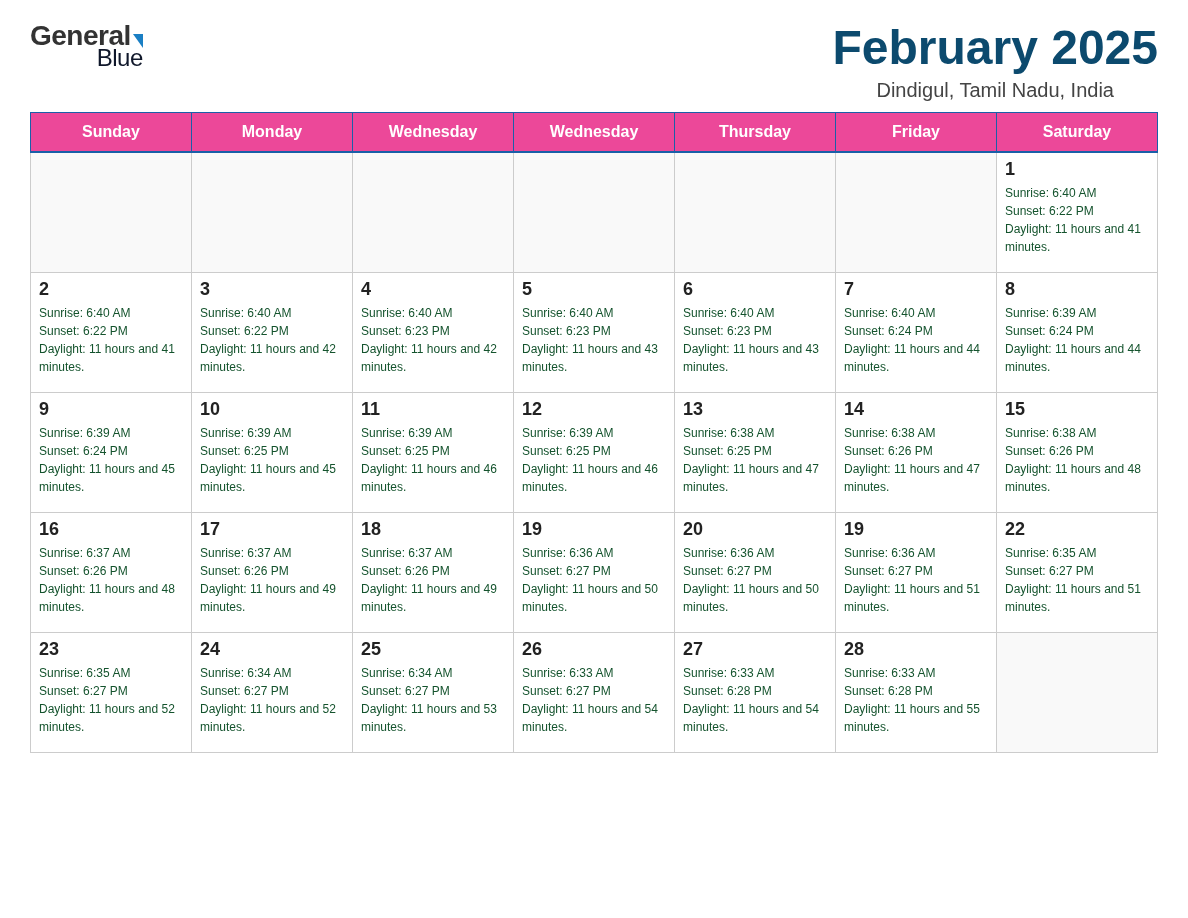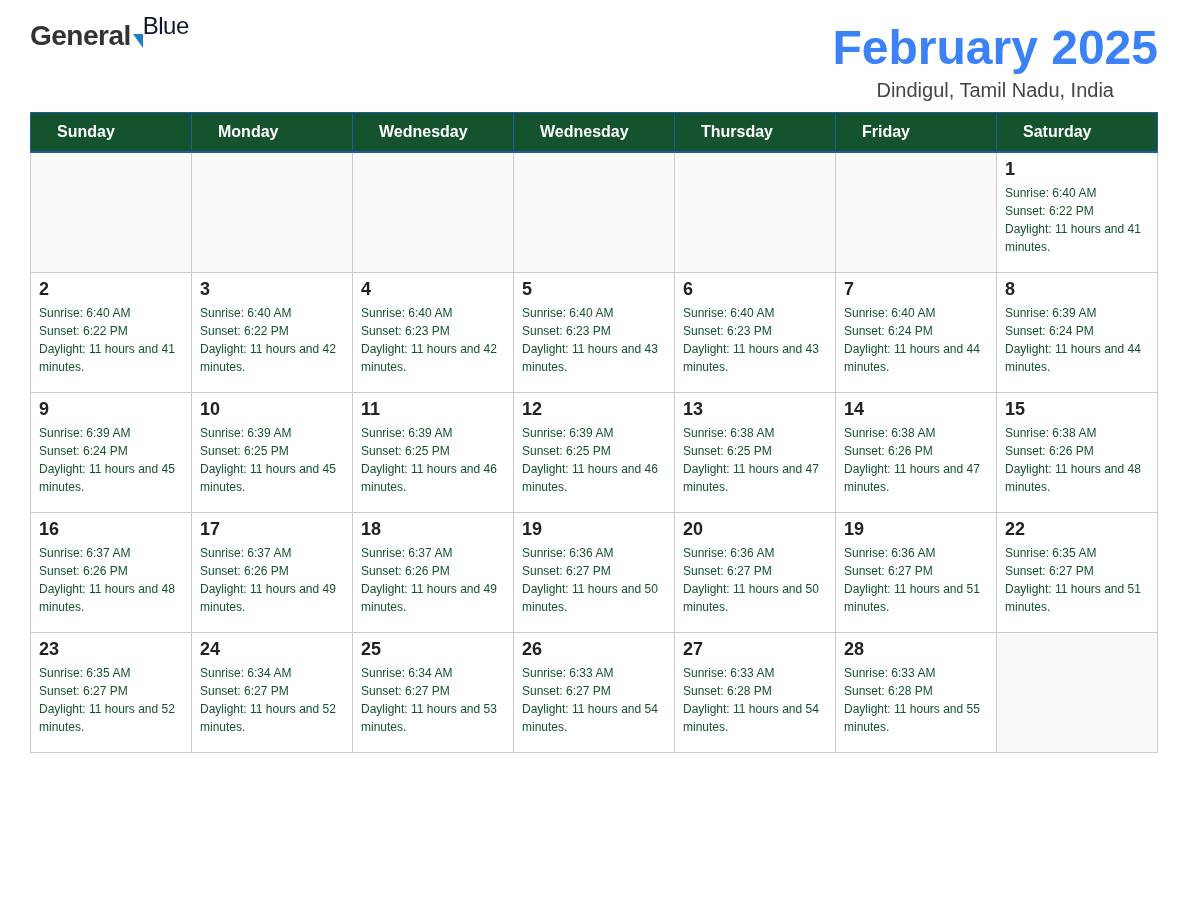--- a/index.html
+++ b/index.html
@@ -11,22 +11,22 @@
       padding: 20px 30px;
     }
     .header {
       display: flex;
       justify-content: space-between;
       align-items: flex-start;
       margin-bottom: 10px;
     }
     .logo {
       display: flex;
-      flex-direction: row;
-      align-items: flex-start;
+      flex-direction: column;
+      align-items: flex-end;
     }
     .logo-general {
       font-size: 28px;
       font-weight: bold;
       color: #333;
       letter-spacing: -0.5px;
     }
     .logo-blue {
       font-size: 24px;
       font-weight: normal;
@@ -42,40 +42,40 @@
       border-top: 14px solid #1a7fc4;
       margin-left: 2px;
       vertical-align: middle;
     }
     .title-area {
       text-align: right;
     }
     .month-title {
       font-size: 48px;
       font-weight: bold;
-      color: #3b82f6;
+      color: #0c4a6e;
     }
     .location {
       font-size: 20px;
       color: #444;
       margin-top: 4px;
       text-align: center;
     }
     .calendar {
       width: 100%;
       border-collapse: collapse;
       margin-top: 10px;
     }
     .calendar th {
-      background-color: #14532d;
+      background-color: #ec4899;
       color: #fff;
       font-size: 16px;
       font-weight: bold;
       padding: 10px 26px;
-      text-align: left;
+      text-align: center;
       border: 1px solid #1a5fa8;
     }
     .calendar td {
       border: 1px solid #ccc;
       vertical-align: top;
       padding: 6px 8px;
       width: calc(100% / 7);
       min-height: 120px;
       height: 120px;
     }

